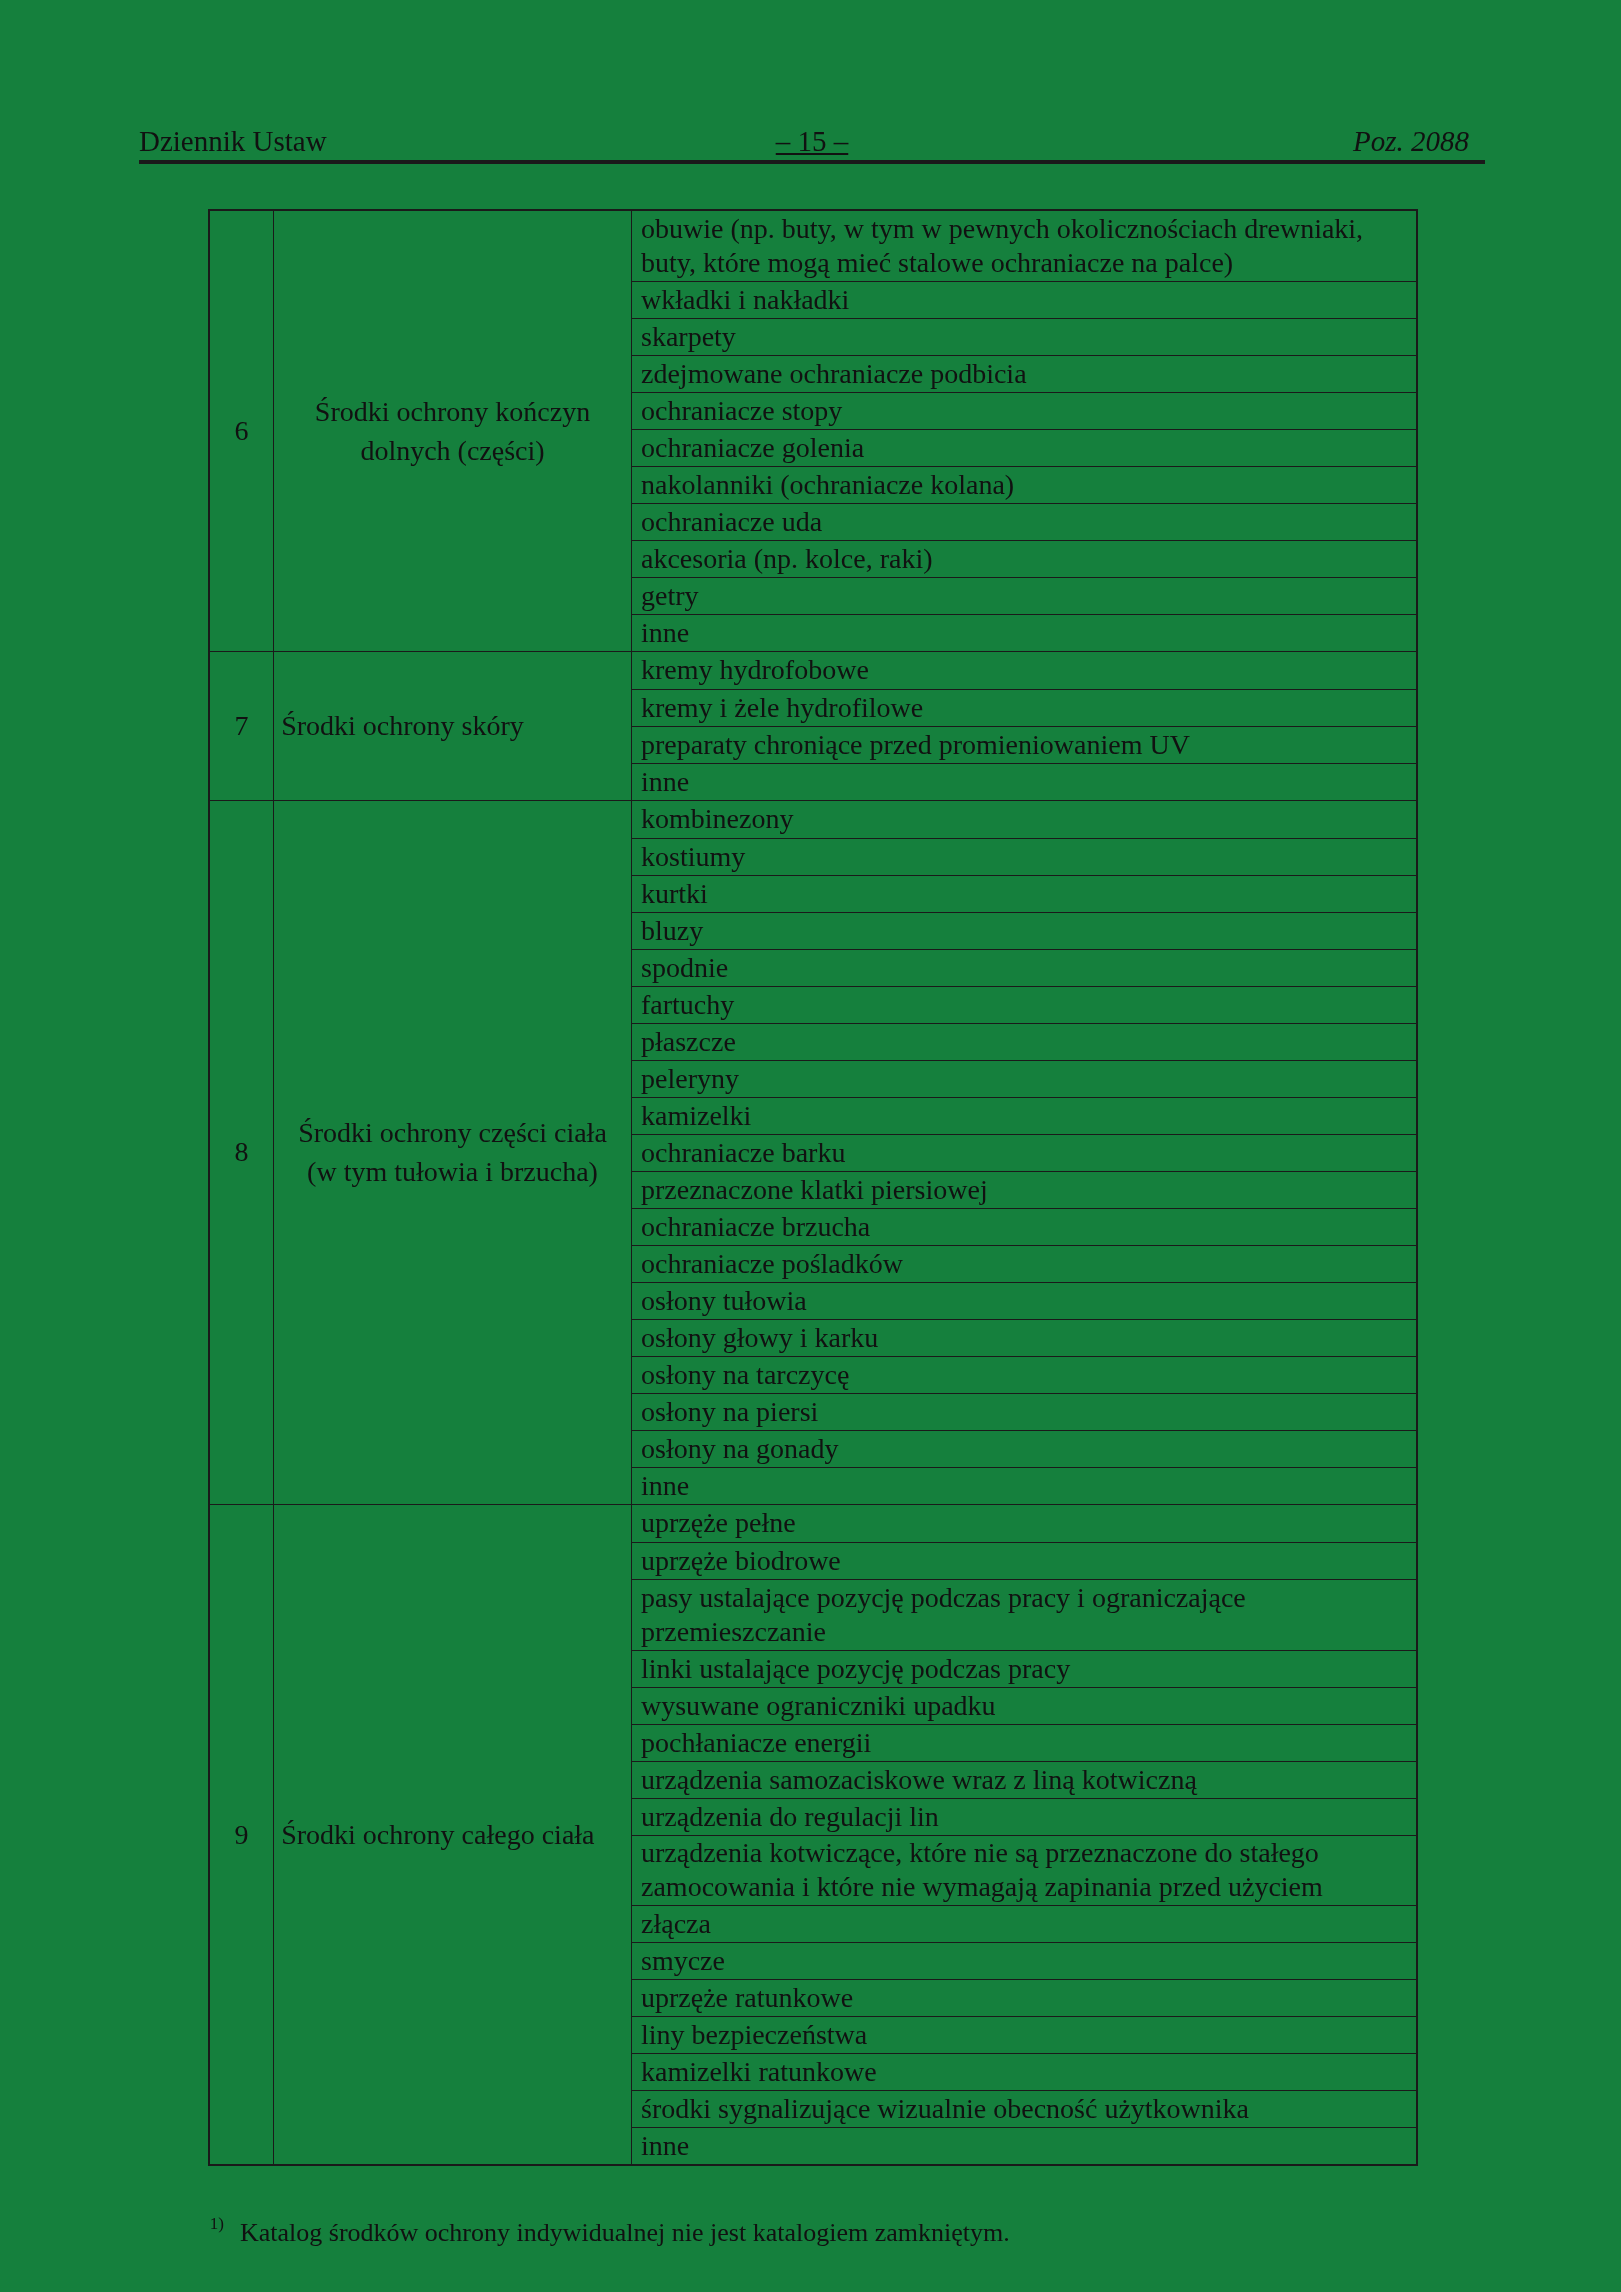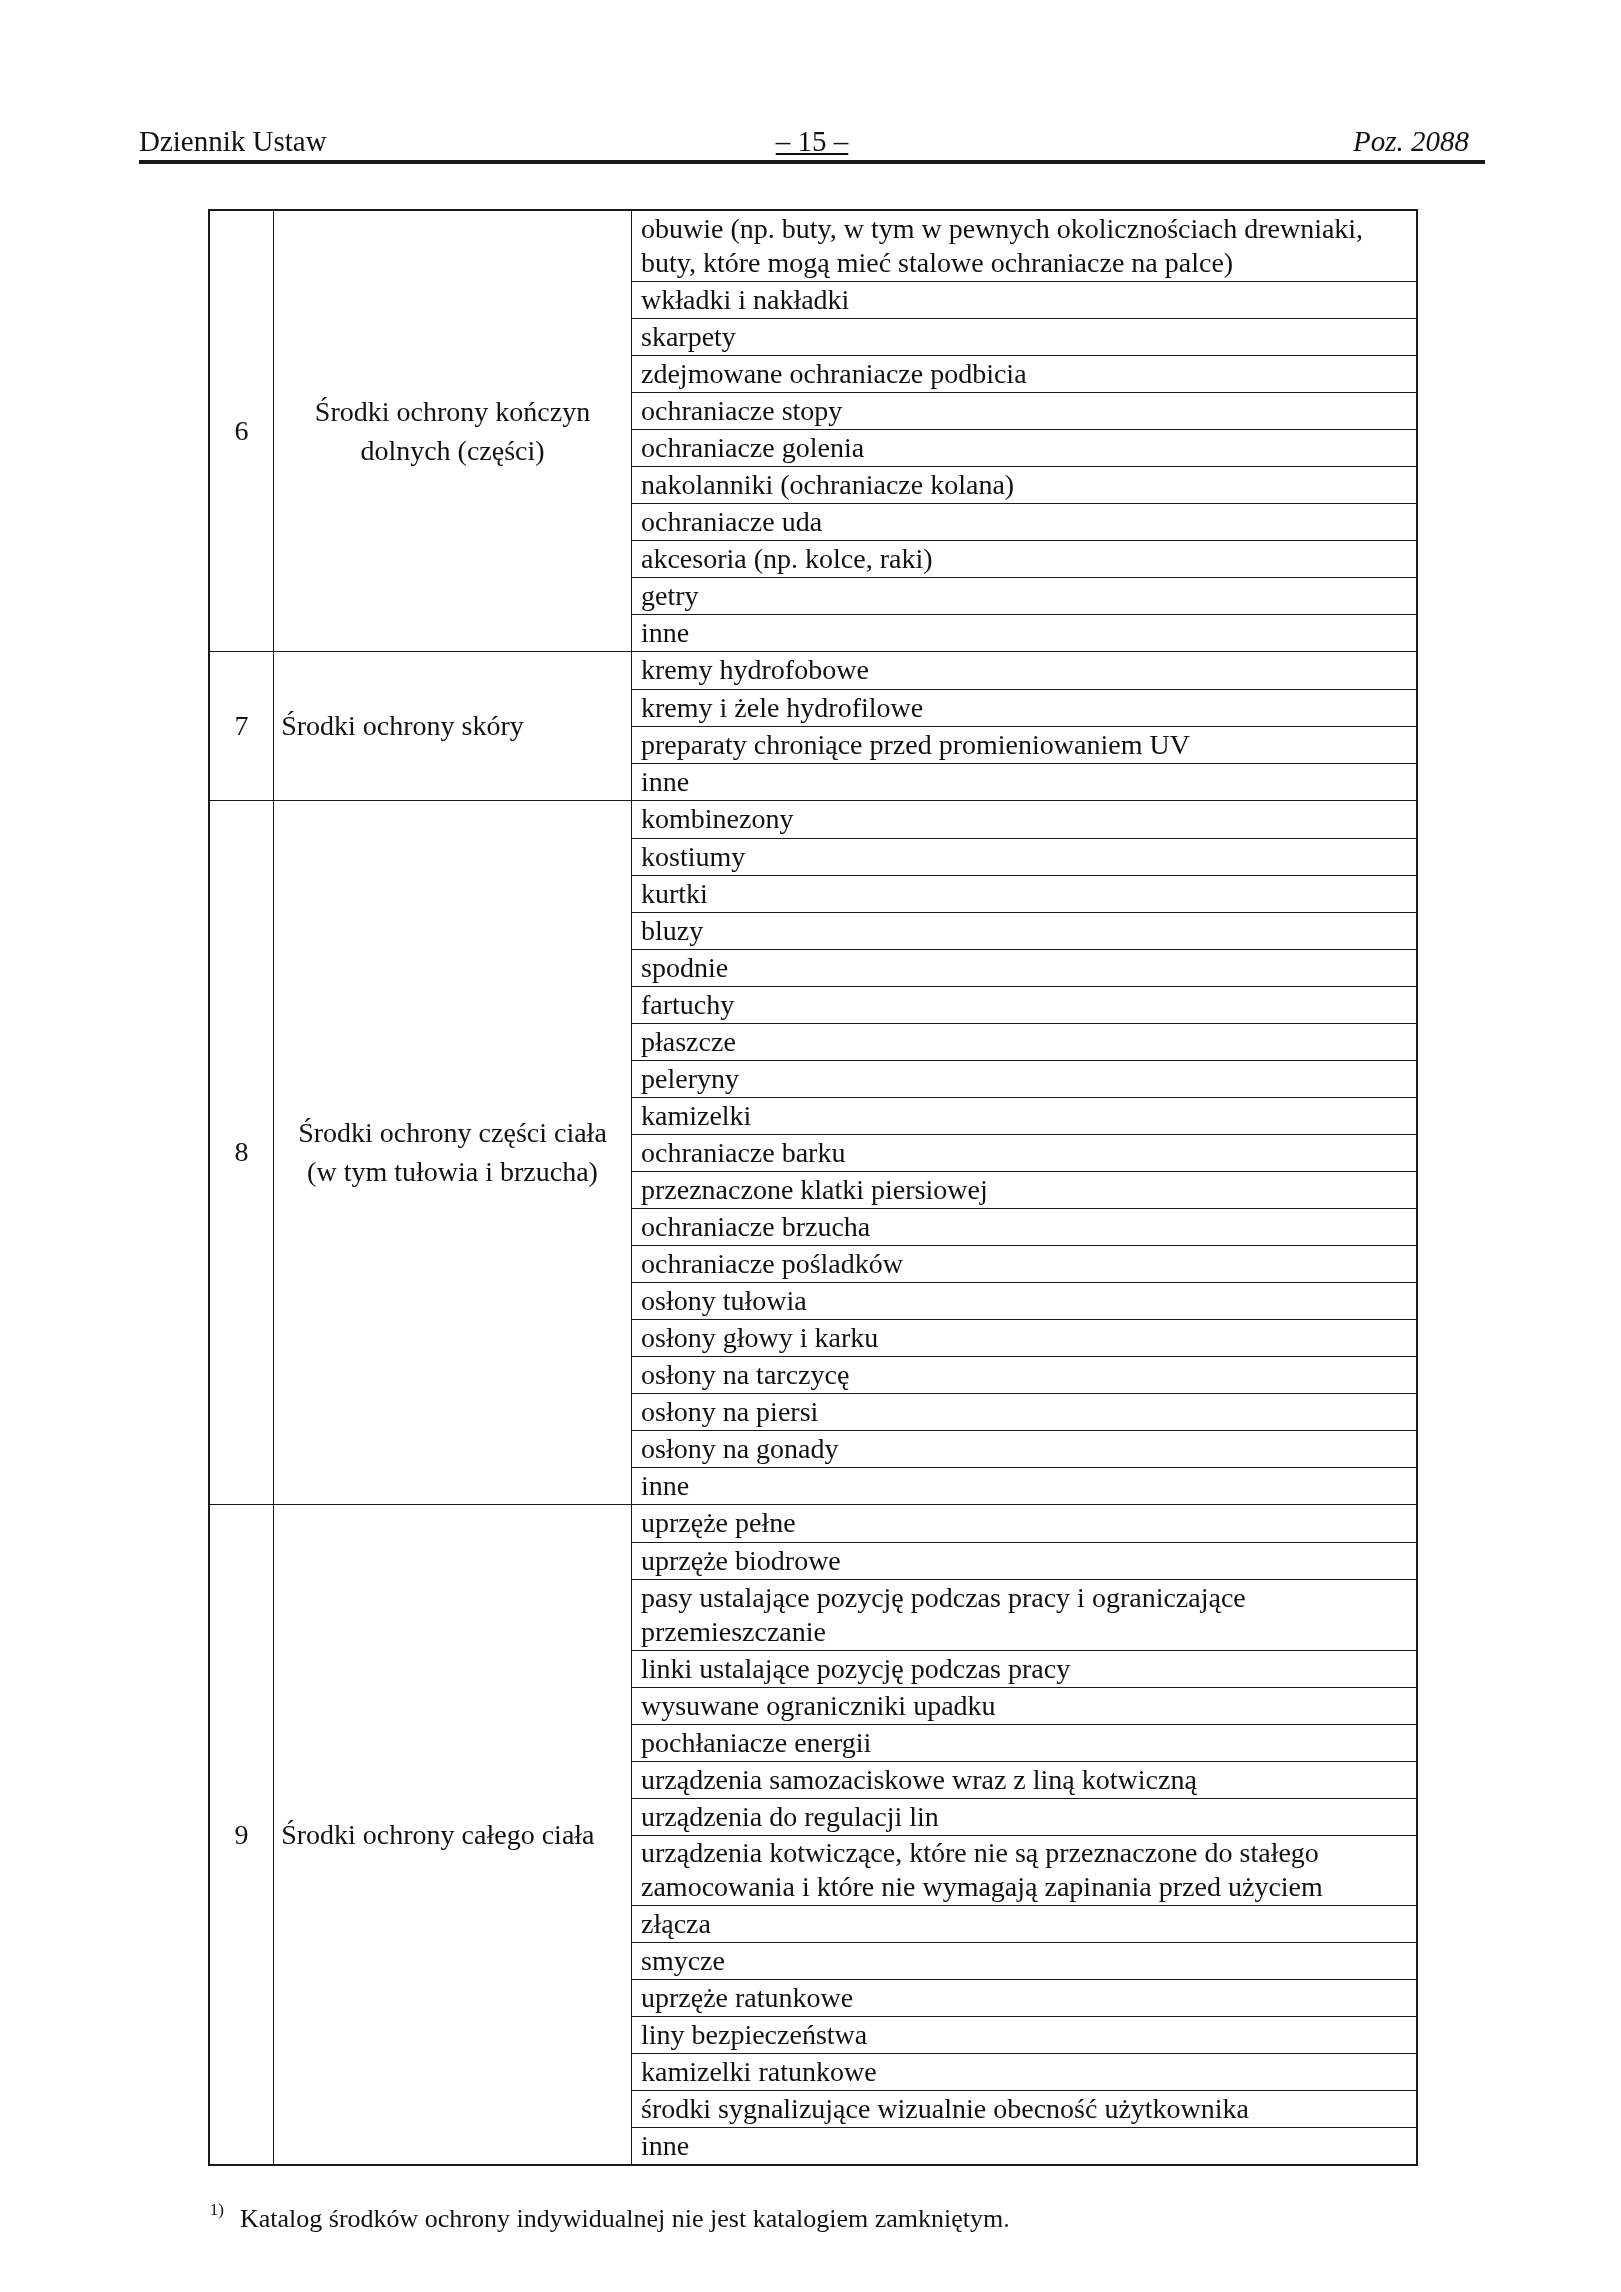--- a/index.html
+++ b/index.html
@@ -1,21 +1,21 @@
 <!DOCTYPE html>
 <html lang="pl" style="font-size:14.3px"><head>
 <meta charset="utf-8">
 <style>
   * { box-sizing: border-box; margin: 0; padding: 0; }
   html, body { background: #e8e8e8; }
   .page {
     position: relative;
     width: 1621px;
     height: 2293px;
-    background: #ffffff;
+    background: #15803d;
     font-family: "Liberation Serif", "DejaVu Serif", serif;
     color: #111111;
     margin: 0 auto;
     overflow: hidden;
   }
 
   
   .header {
     position: absolute;
     top: 122px;
@@ -80,21 +80,21 @@
     padding: 0.9px 9px;
     display: flex;
     align-items: center;
     line-height: 34px;
     flex: 1 0 auto;
   }
   .item:first-child { border-top: none; }
 
   
   .footnote {
-    margin-top: 27px;
+    margin-top: 41px;
     margin-left: 1.8px;
     font-size: 26px;
     line-height: 34px;
   }
   .fn-marker {
     display: inline-block;
     font-size: 17px;
     vertical-align: 11.6px;
     margin-right: 16px;
   }

